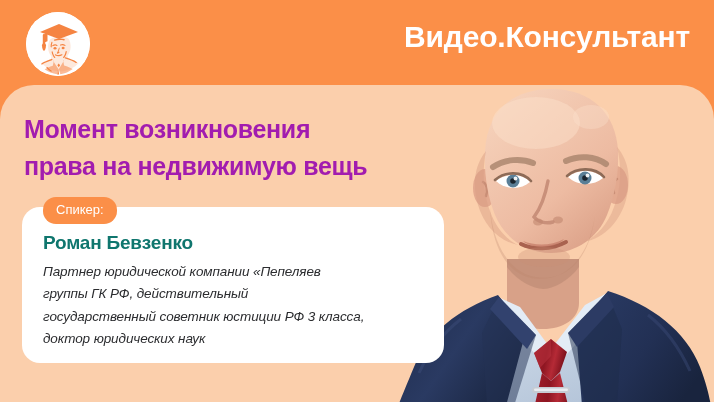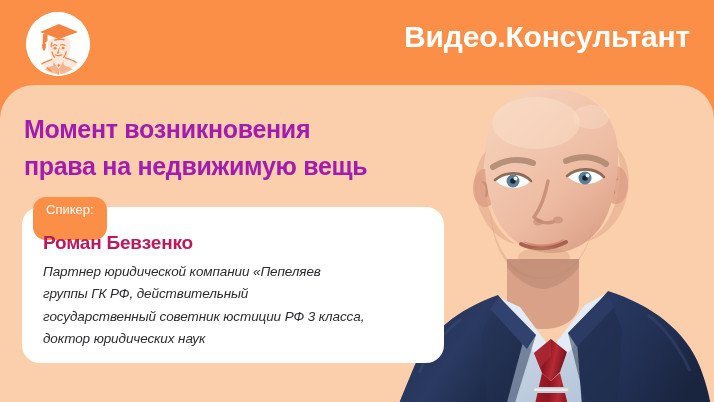--- a/index.html
+++ b/index.html
@@ -81,35 +81,35 @@
   #speaker-card {
     position:absolute;
     left:22px; top:122px;
     width:422px; height:156px;
     background:#FFFFFF;
     border-radius:18px;
   }
 
   #speaker-badge {
     position:absolute;
-    left:11px; top:-10px;
+    left:21px; top:-10px;
     background:#FB8F48;
     color:#FFFFFF;
     font-size:13px;
     font-weight:400;
     line-height:21px;
-    padding:2px 13px 20px 13px;
+    padding:2px 13px 4px 13px;
     border-radius:13px;
     white-space:nowrap;
   }
 
   #speaker-name {
     position:absolute;
     left:21px; top:25px;
-    color:#be185d;
+    color:#0f766e;
     font-size:19px;
     font-weight:700;
     letter-spacing:-0.2px;
     white-space:nowrap;
   }
 
   #speaker-bio {
     position:absolute;
     left:21px; top:54px;
     width:392px;

